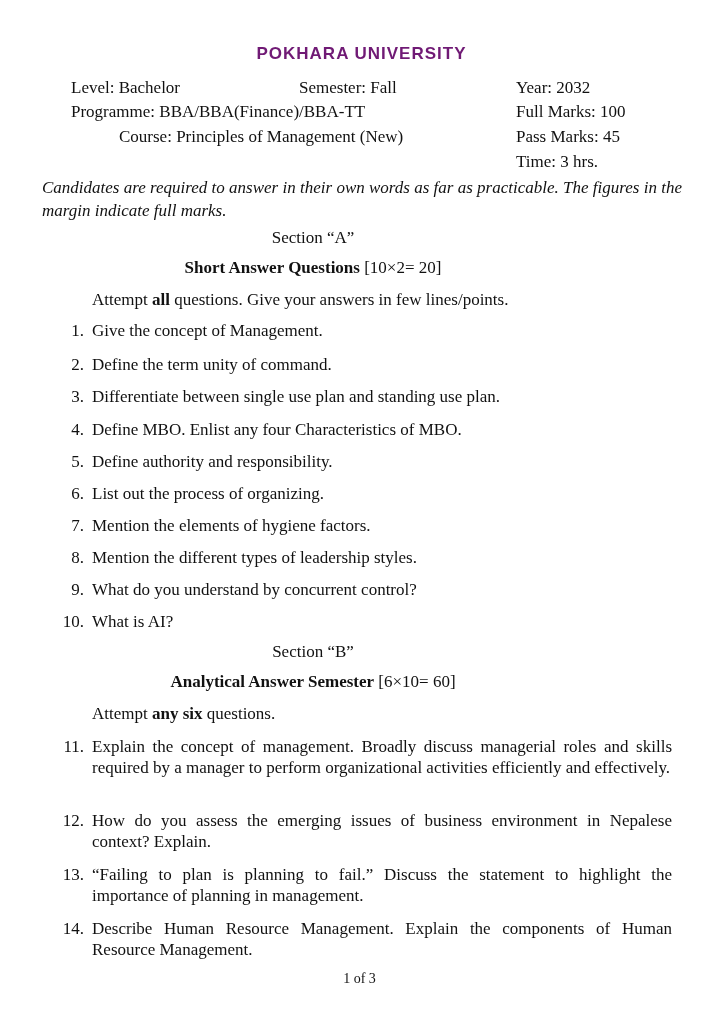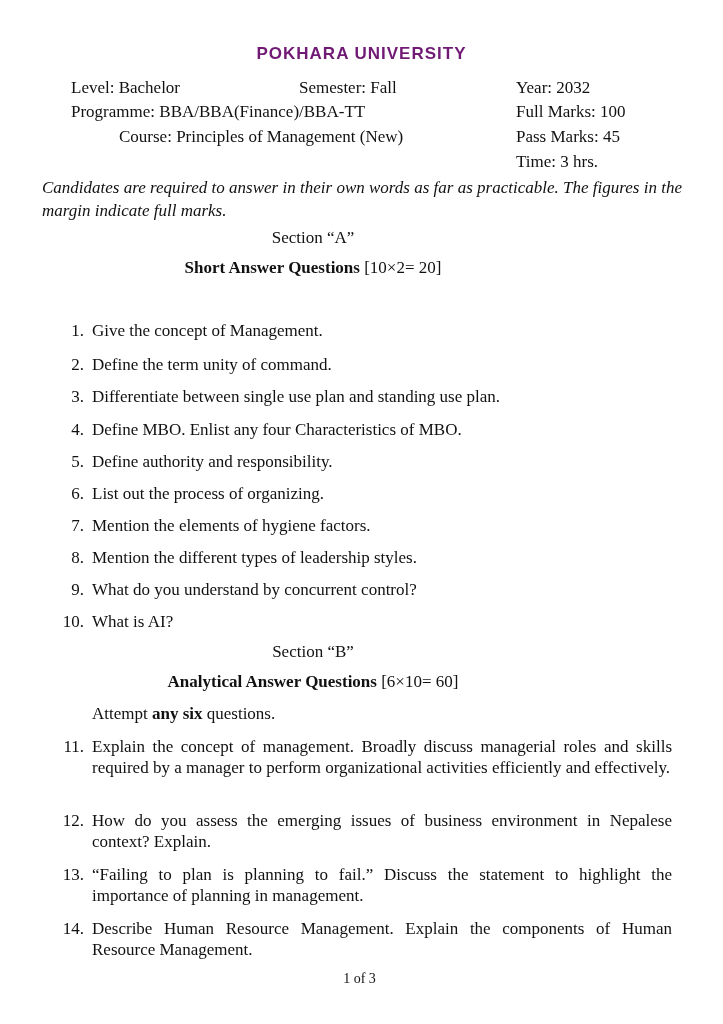--- a/index.html
+++ b/index.html
@@ -32,20 +32,21 @@
 
   <div class="meta" style="left:71px; top:125px;margin-left:48px;">Course: Principles of Management (New)</div>
   <div class="meta" style="left:516px; top:125px;">Pass Marks: 45</div>
 
   <div class="meta" style="left:516px; top:150px;">Time: 3 hrs.</div>
 
   <div class="intro">Candidates are required to answer in their own words as far as practicable. The figures in the margin indicate full marks.</div>
 
   <div class="center" style="top:228px;">Section “A”</div>
   <div class="center" style="top:258px;"><b>Short Answer Questions</b><span> [10×2= 20]</span></div>
+  <div class="instr" style="top:290px;"><span>Attempt </span><b>all</b><span> questions. Give your answers in few lines/points.</span></div>
 
   <div class="q" style="top:320px;">
       <span class="num">1.</span>
       <span class="text">Give the concept of Management.</span>
     </div>
   <div class="q" style="top:354px;">
       <span class="num">2.</span>
       <span class="text">Define the term unity of command.</span>
     </div>
   <div class="q" style="top:386px;">
@@ -75,21 +76,21 @@
   <div class="q" style="top:579px;">
       <span class="num">9.</span>
       <span class="text">What do you understand by concurrent control?</span>
     </div>
   <div class="q" style="top:611px;">
       <span class="num">10.</span>
       <span class="text">What is AI?</span>
     </div>
 
   <div class="center" style="top:642px;">Section “B”</div>
-  <div class="center" style="top:672px;"><b>Analytical Answer Questions</b><span> [6×10= 60]</span></div>
+  <div class="center" style="top:672px;"><b>Analytical Answer Semester</b><span> [6×10= 60]</span></div>
   <div class="instr" style="top:704px;"><span>Attempt </span><b>any six</b><span> questions.</span></div>
 
   <div class="q" style="top:736px;">
       <span class="num">11.</span>
       <span class="text">Explain the concept of management. Broadly discuss managerial roles and skills required by a manager to perform organizational activities efficiently and effectively.</span>
     </div>
   <div class="q" style="top:810px;">
       <span class="num">12.</span>
       <span class="text">How do you assess the emerging issues of business environment in Nepalese context? Explain.</span>
     </div>

